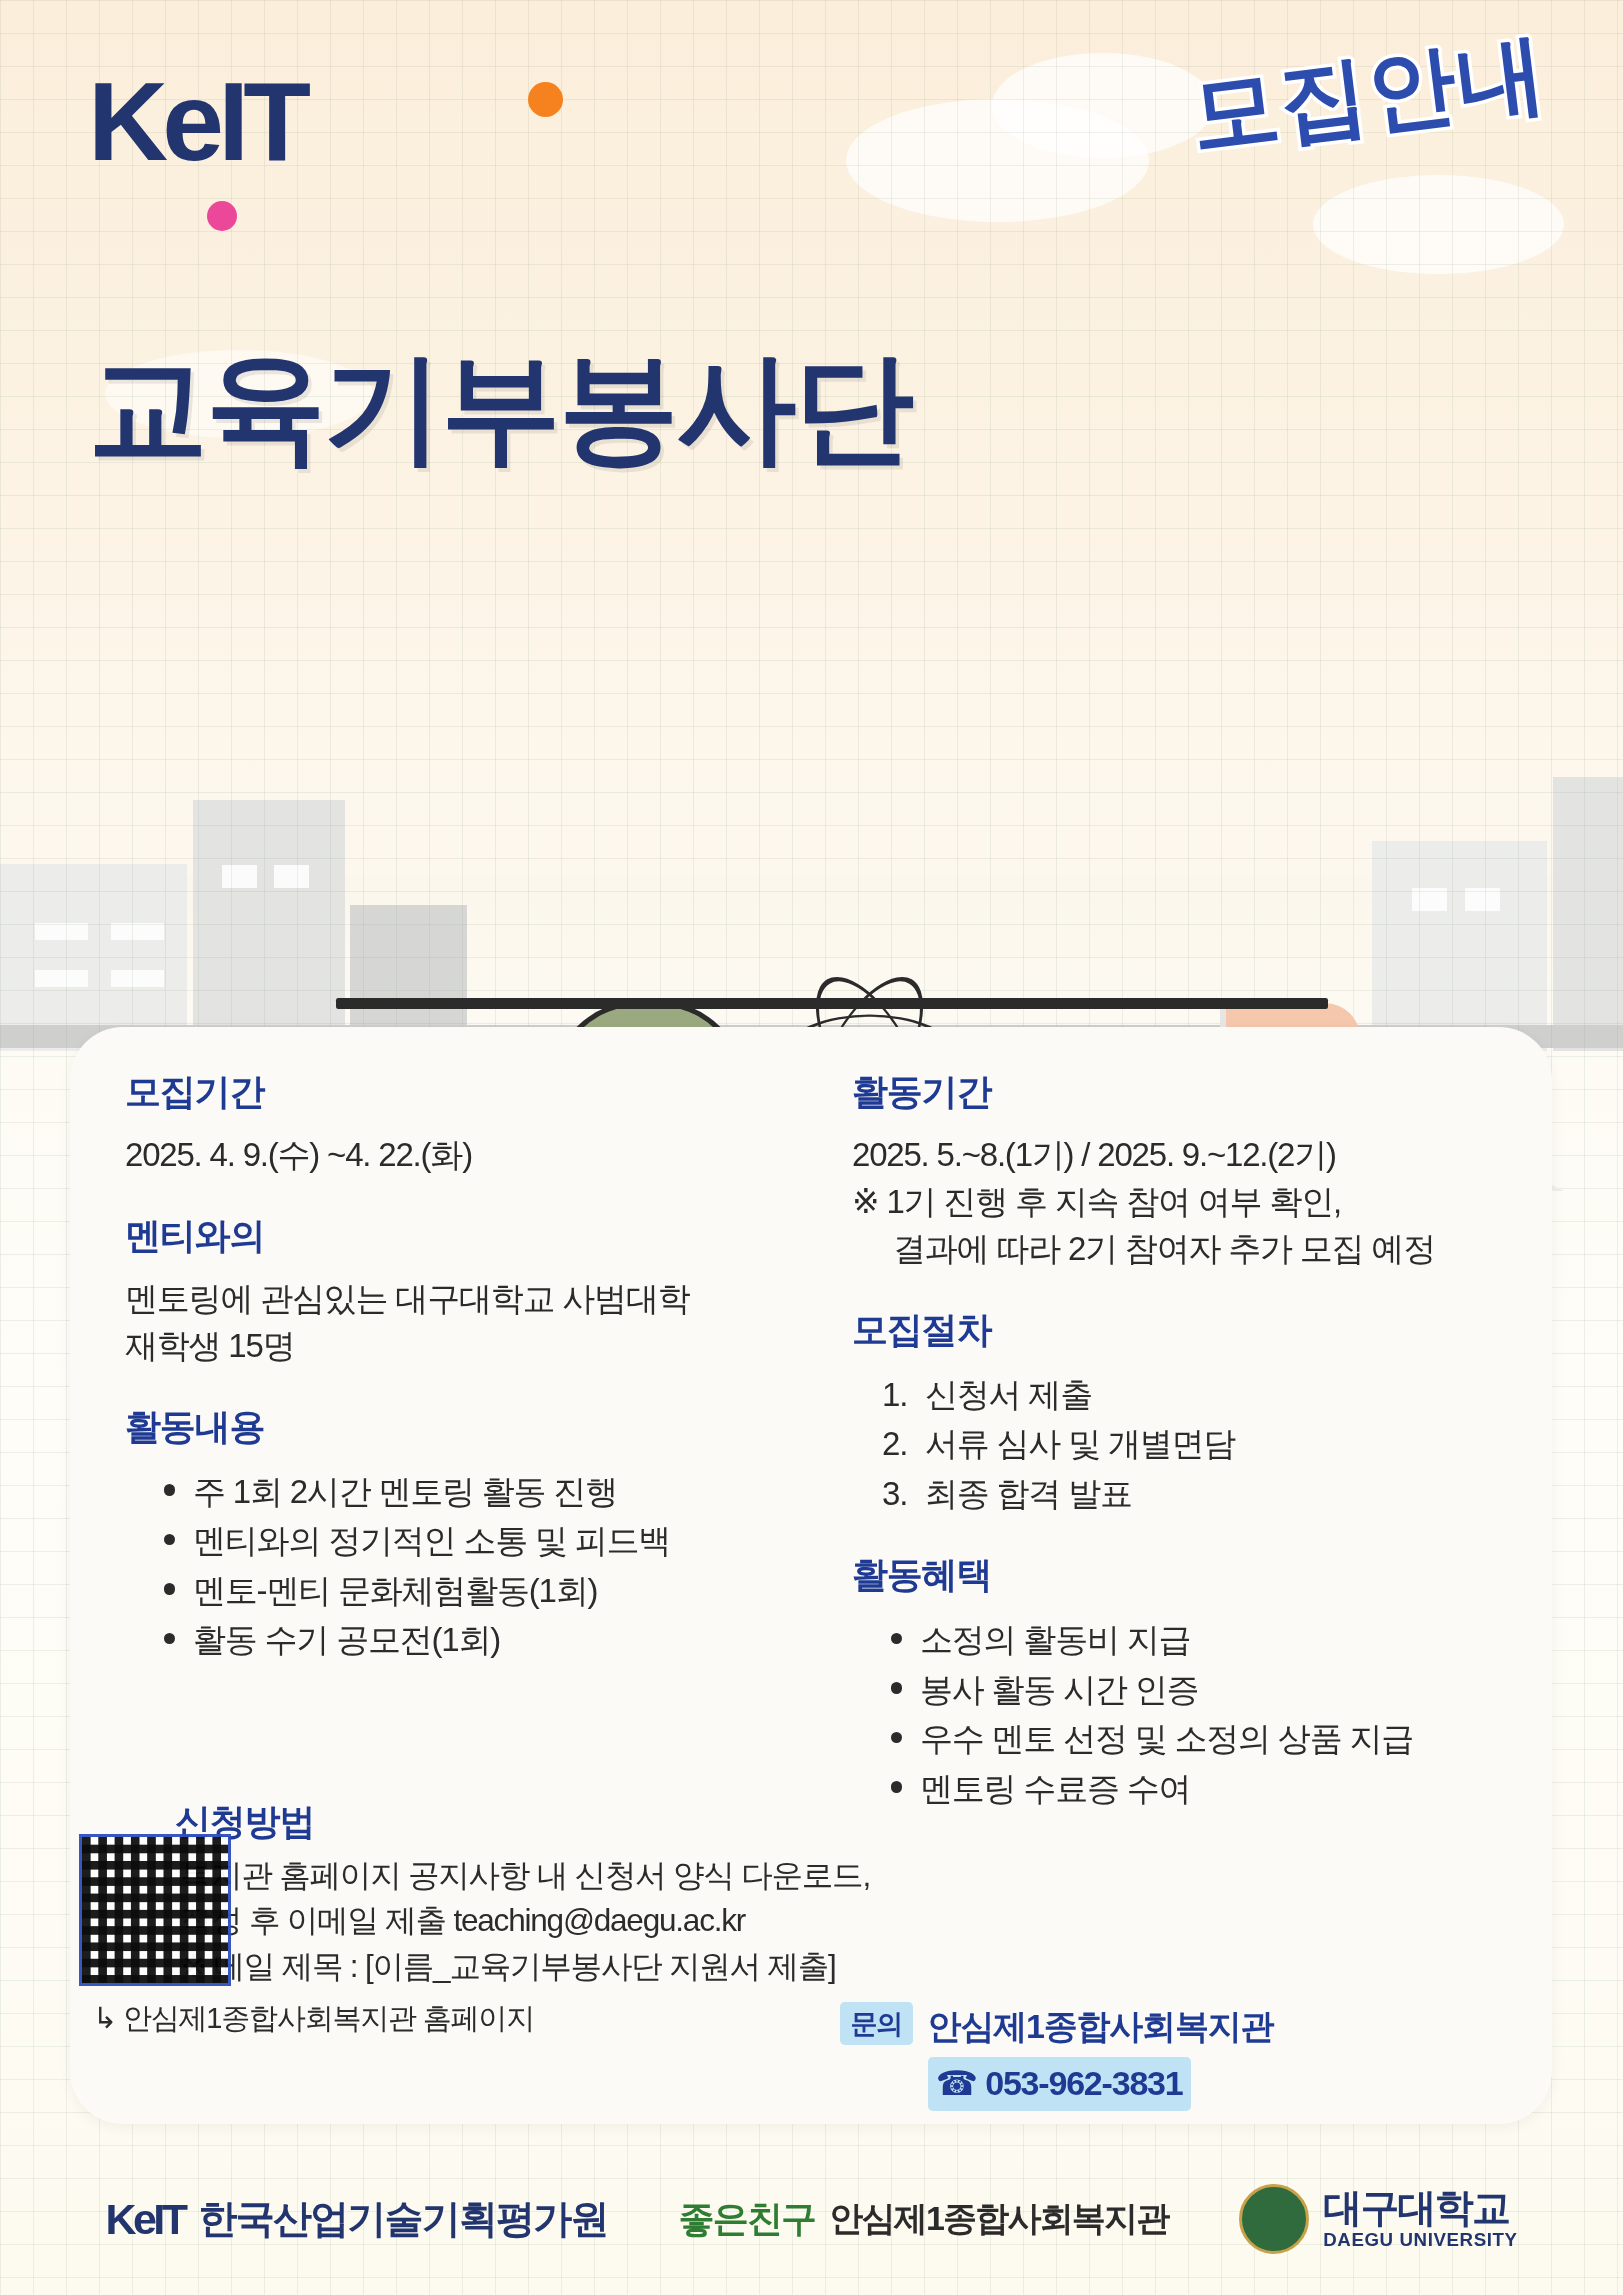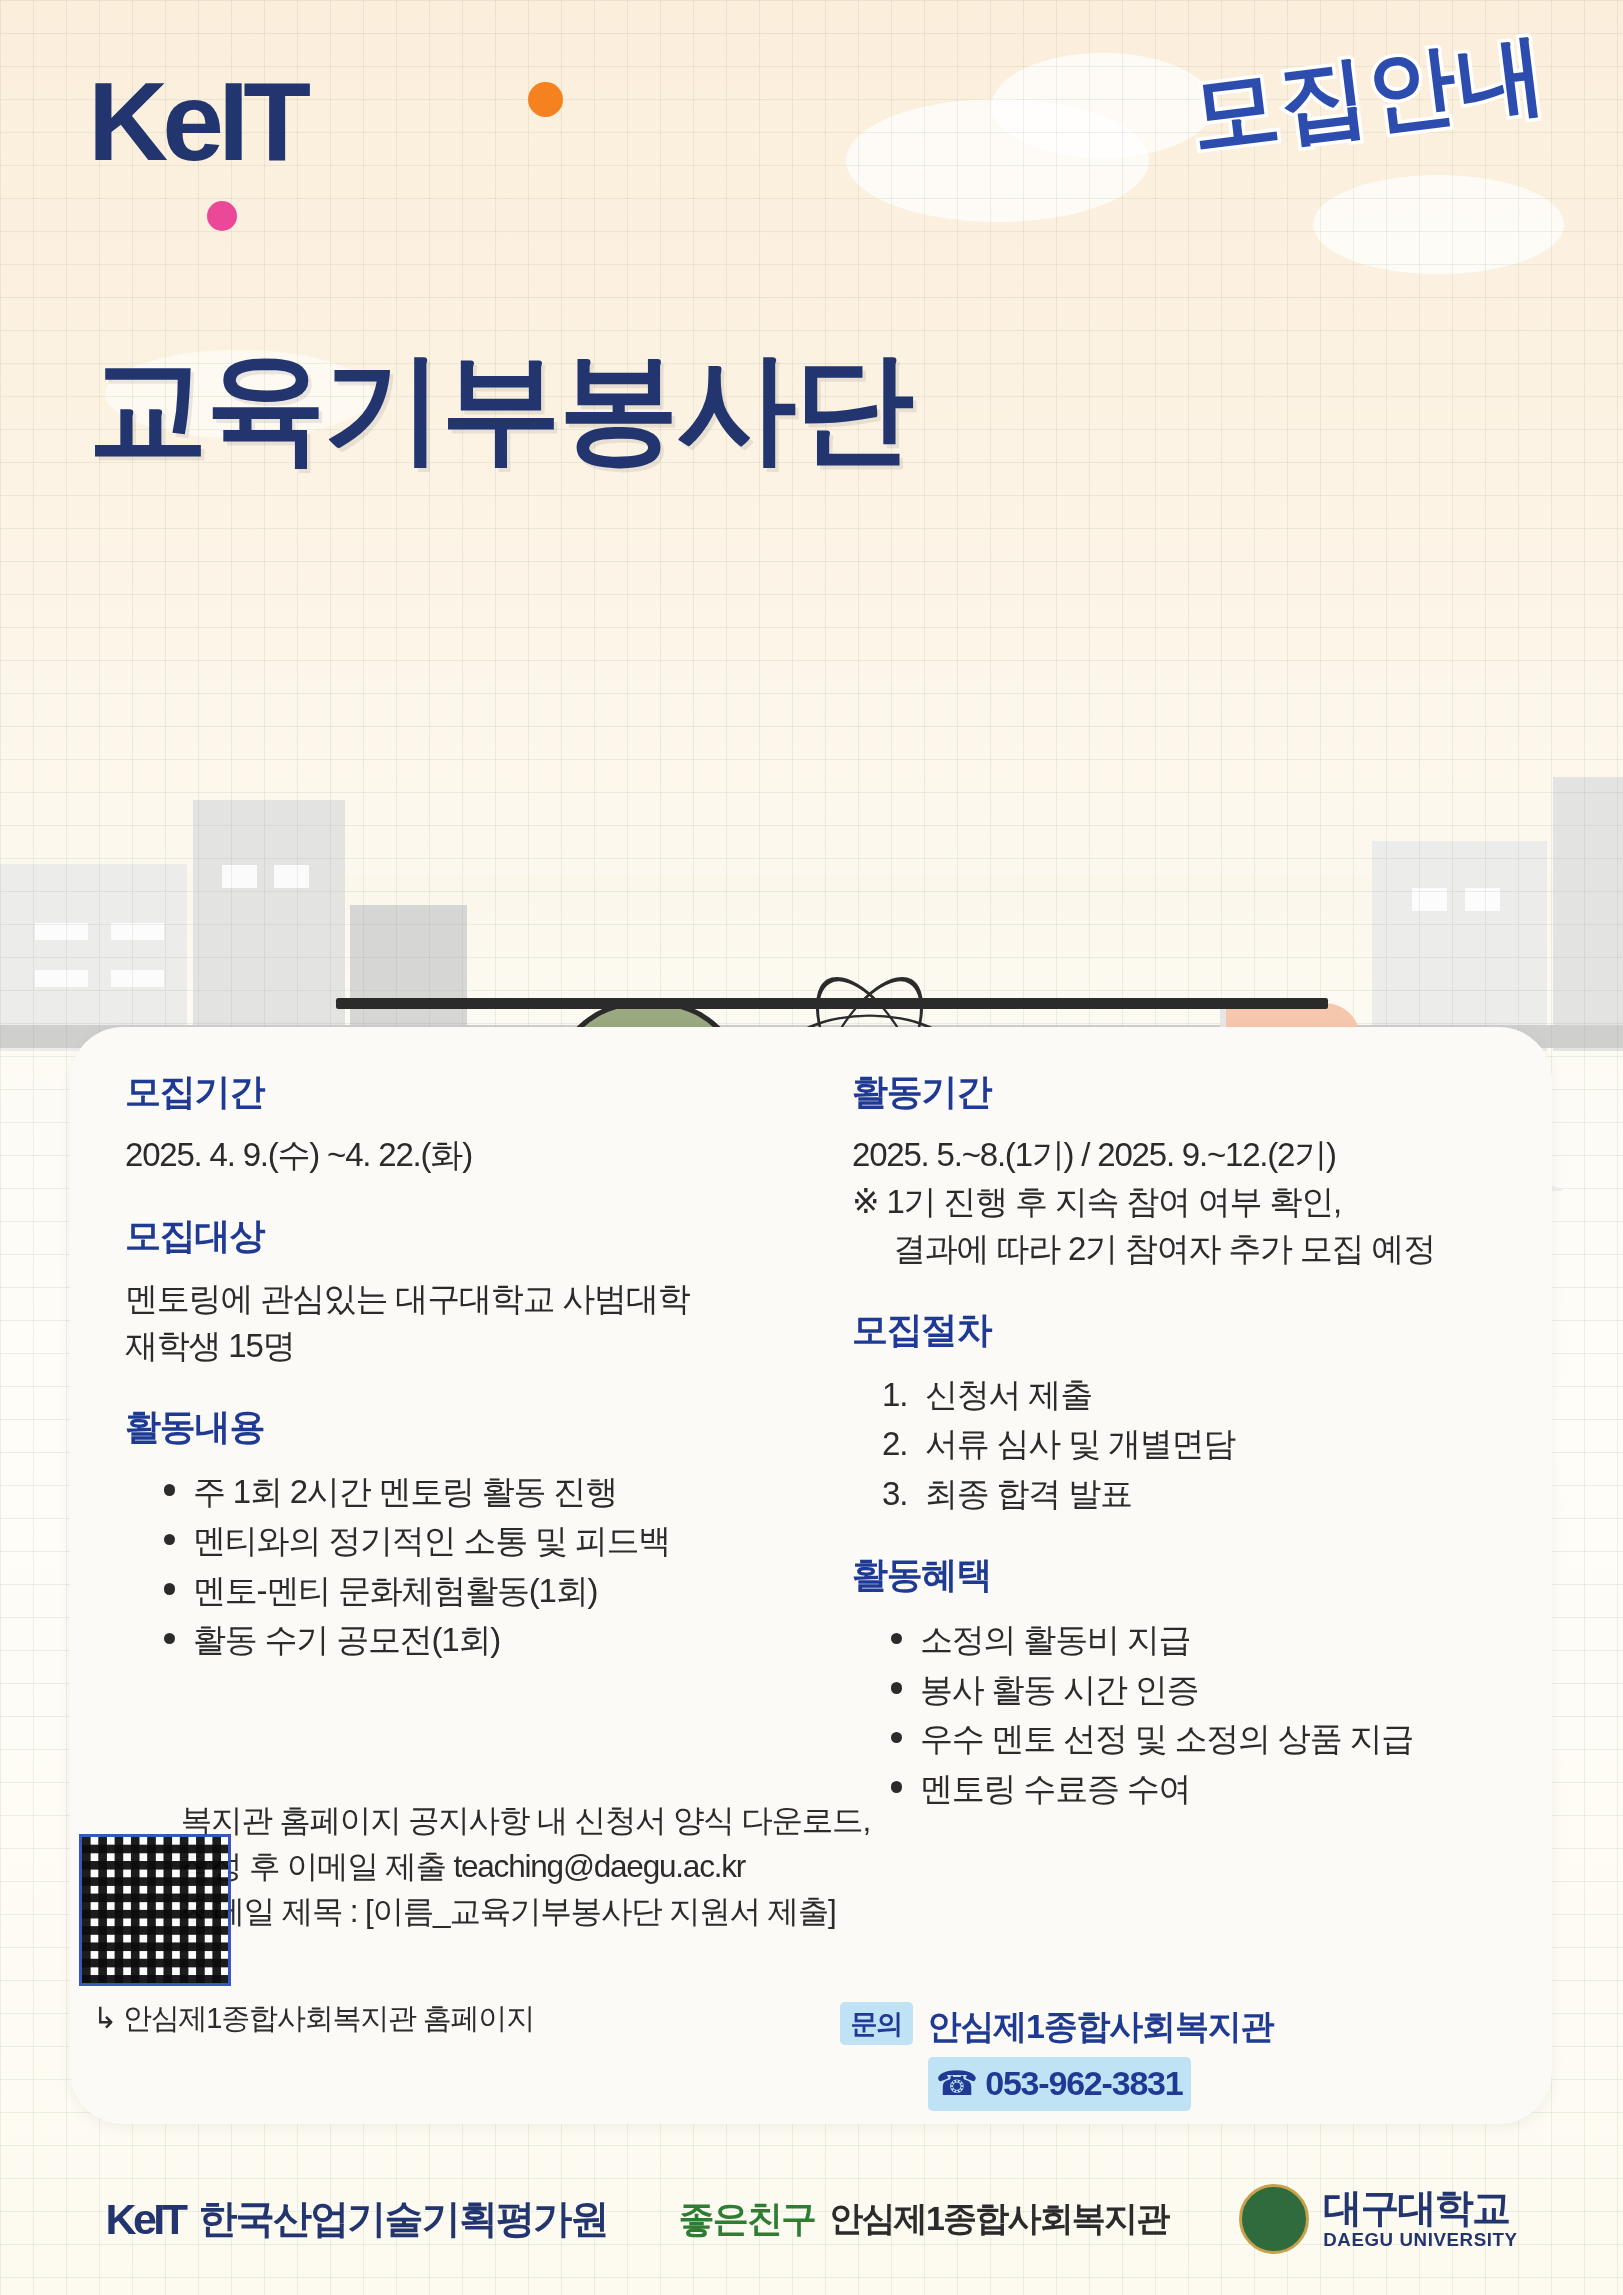--- a/index.html
+++ b/index.html
@@ -225,21 +225,21 @@
     <div class="pencil"></div>
     <div class="desk"></div>
   </div>
 
   <div class="card"></div>
 
   <div class="col-left">
     <h2 class="sec-title">모집기간</h2>
     <p class="sec-body">2025. 4. 9.(수) ~4. 22.(화)</p>
 
-    <h2 class="sec-title">모집대상</h2>
+    <h2 class="sec-title">멘티와의</h2>
     <p class="sec-body" style="white-space:pre-line;">멘토링에 관심있는 대구대학교 사범대학
 재학생 15명</p>
 
     <h2 class="sec-title">활동내용</h2>
     <ul class="bullets">
       <li>주 1회 2시간 멘토링 활동 진행</li>
       <li>멘티와의 정기적인 소통 및 피드백</li>
       <li>멘토-멘티 문화체험활동(1회)</li>
       <li>활동 수기 공모전(1회)</li>
     </ul>
@@ -263,20 +263,21 @@
     <h2 class="sec-title">활동혜택</h2>
     <ul class="bullets">
       <li>소정의 활동비 지급</li>
       <li>봉사 활동 시간 인증</li>
       <li>우수 멘토 선정 및 소정의 상품 지급</li>
       <li>멘토링 수료증 수여</li>
     </ul>
   </div>
 
   <div class="apply">
+    <h2 class="sec-title">신청방법</h2>
     <div class="qr"></div>
     <div class="apply-lines">
       <div>복지관 홈페이지 공지사항 내 신청서 양식 다운로드,</div>
       <div>작성 후 이메일 제출 teaching@daegu.ac.kr</div>
       <div>※ 메일 제목 : [이름_교육기부봉사단 지원서 제출]</div>
     </div>
     <div class="qr-caption">↳ 안심제1종합사회복지관 홈페이지</div>
   </div>
 
   <div class="contact">

